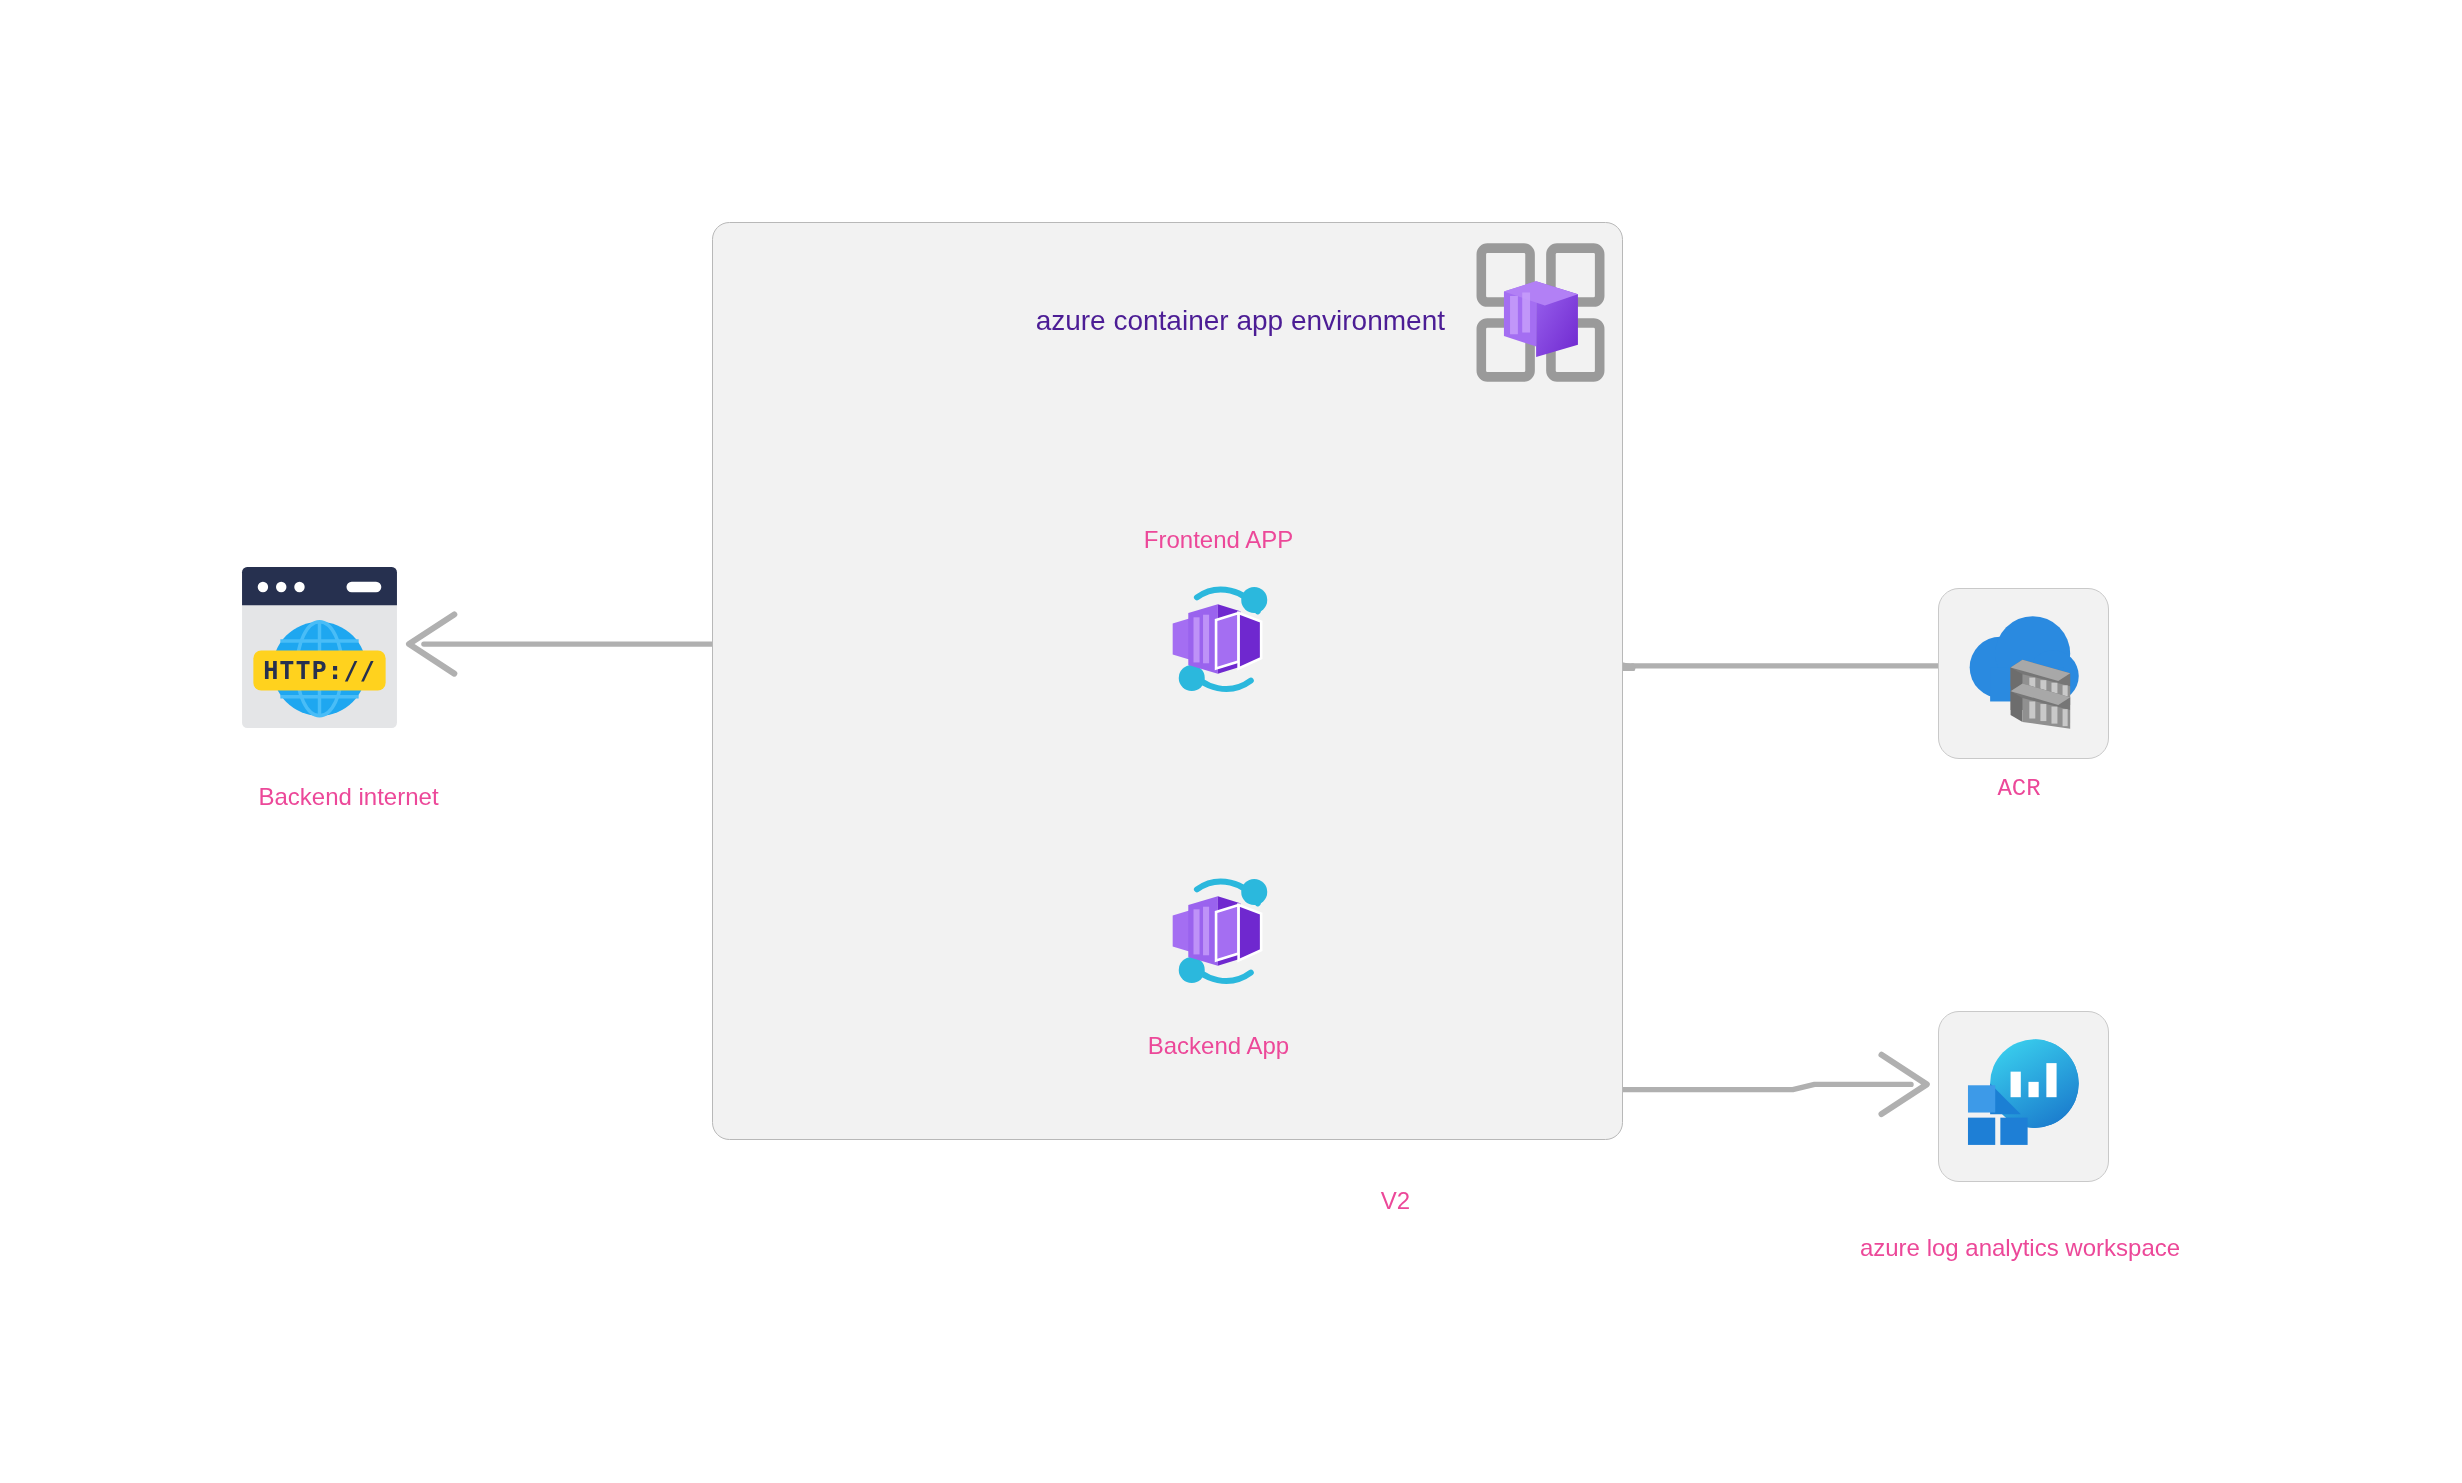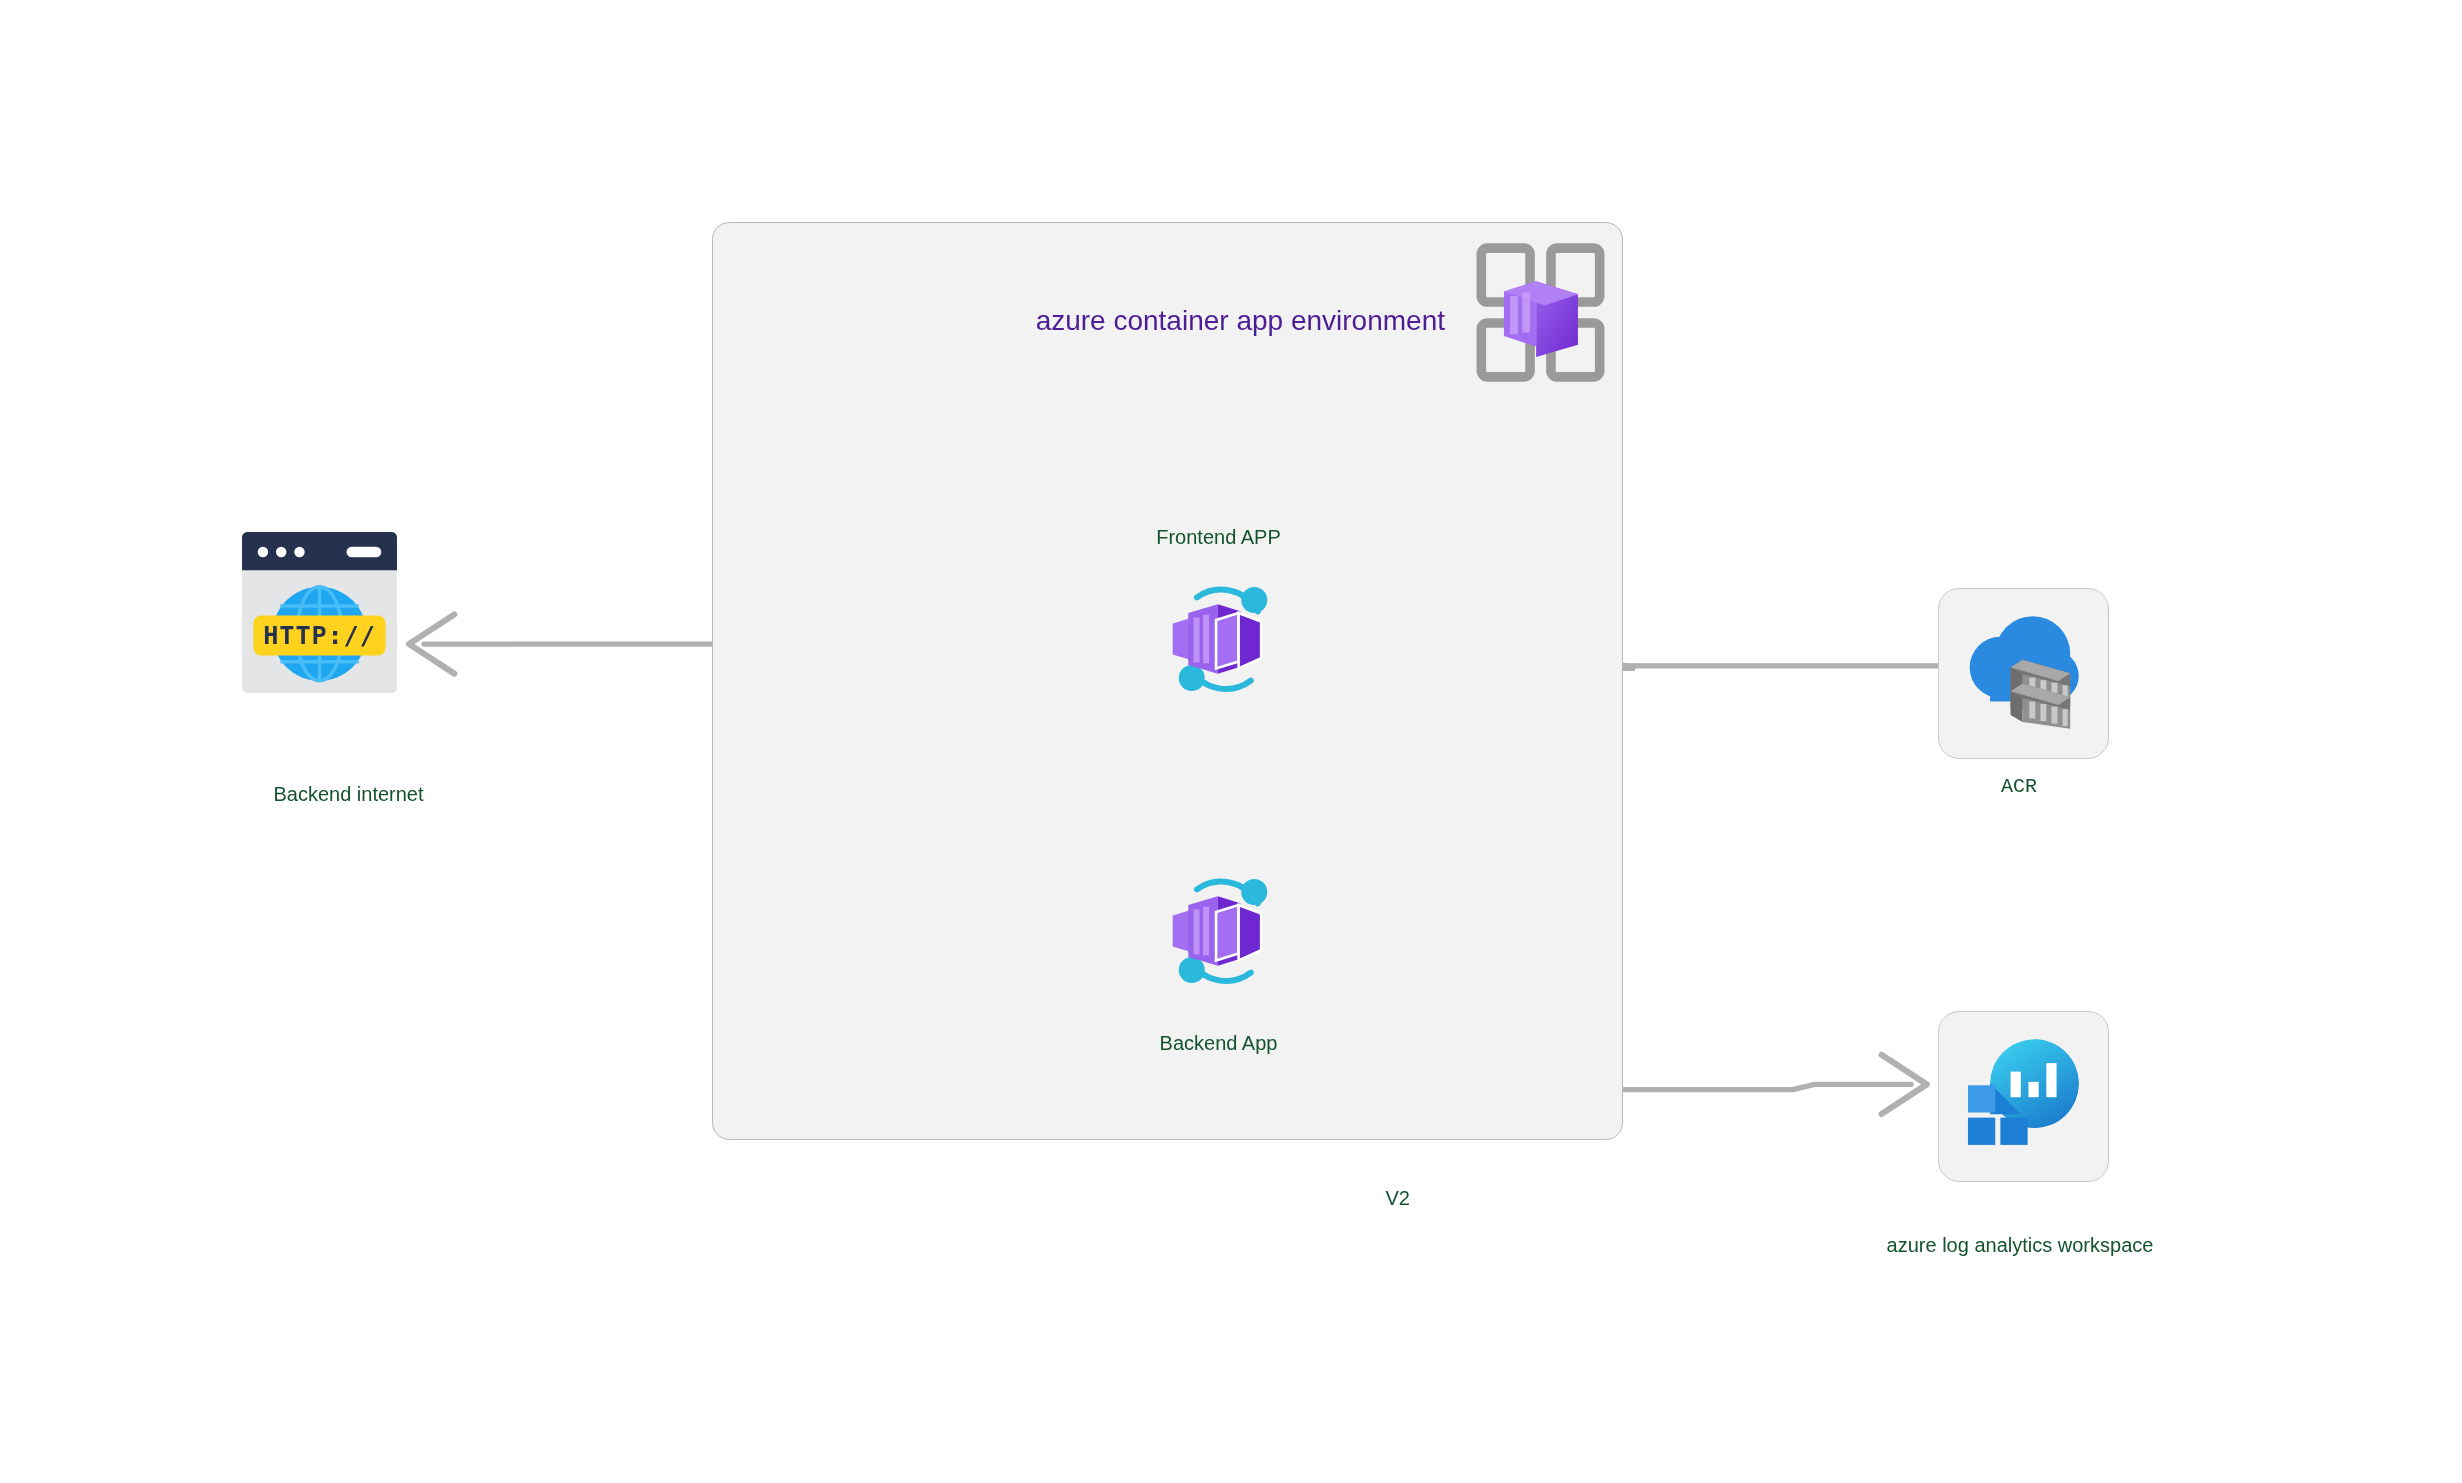--- a/index.html
+++ b/index.html
@@ -45,22 +45,22 @@
   }
   .env-icon {
     left: 1475px;
     top: 242px;
     width: 131px;
     height: 141px;
   }
 
   
   .node-label {
-    font-size: 20px;
-    color: #14532d;
+    font-size: 24px;
+    color: #ec4899;
     text-align: center;
     white-space: nowrap;
   }
   .lbl-frontend { left: 1027px; top: 526px; width: 383px; }
   .lbl-backend  { left: 1027px; top: 1032px; width: 383px; }
   .lbl-v2       { left: 1027px; top: 1187px; width: 383px; text-align: right; }
   .lbl-public   { left: 157px;  top: 783px;  width: 383px; }
   .lbl-acr      { left: 1845px; top: 775px;  width: 348px; font-family: Liberation Mono, monospace; }
   .lbl-logs     { left: 1750px; top: 1234px; width: 540px; text-align: center; }
 
@@ -69,21 +69,21 @@
     width: 171px;
     height: 171px;
     background: #f2f2f2;
     border: 1.7px solid #c9c9c9;
     border-radius: 21px;
     box-sizing: border-box;
   }
   .tile-acr  { left: 1938px; top: 588px; }
   .tile-logs { left: 1938px; top: 1011px; }
 
-  .browser-icon { left: 242px; top: 532px; width: 155px; height: 161px; }
+  .browser-icon { left: 242px; top: 567px; width: 155px; height: 161px; }
   .app-icon { width: 118px; height: 108px; }
   .app-frontend { left: 1164px; top: 585px; }
   .app-backend  { left: 1164px; top: 877px; }
 
   svg { display: block; overflow: visible; }
 </style>
 </head>
 <body>
 
 <svg id="canvas" viewBox="0 0 2829 1704" width="2462" height="1483">

